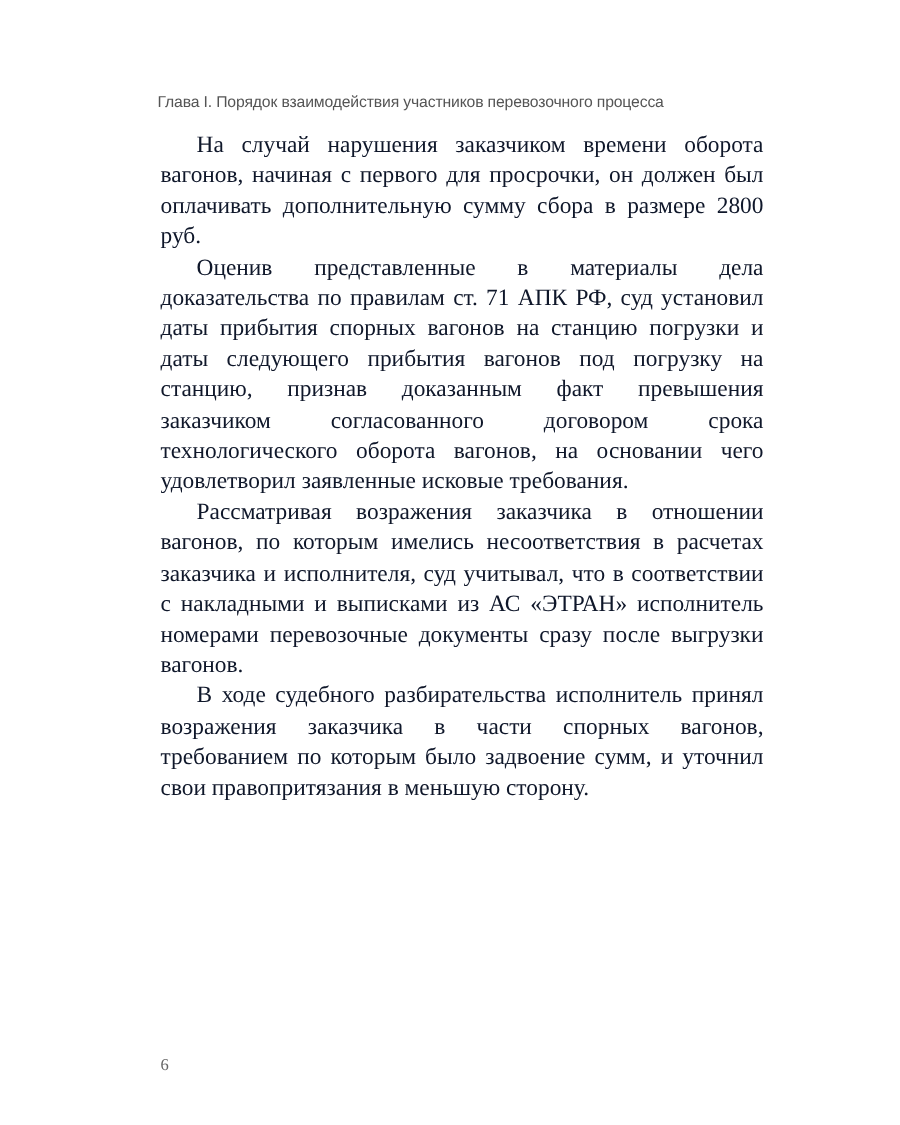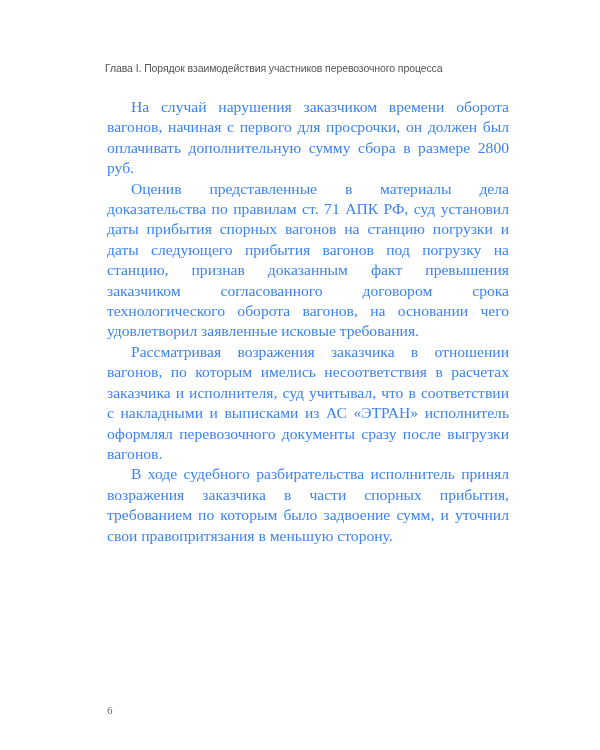--- a/index.html
+++ b/index.html
@@ -25,26 +25,26 @@
       top: 62px;
       font-family: "Liberation Sans", "DejaVu Sans", sans-serif;
       font-size: 10.5px;
       color: #555555;
       letter-spacing: -0.1px;
       white-space: nowrap;
     }
     .body-text {
       position: absolute;
       left: 107px;
-      top: 97px;
+      top: 87px;
       width: 402px;
       font-family: "Liberation Serif", "DejaVu Serif", serif;
       font-size: 15.6px;
       line-height: 20.4px;
-      color: #3b82f6;
+      color: #0f172a;
     }
     .body-text p {
       margin: 0;
       text-indent: 24px;
       text-align: justify;
       hyphens: manual;
     }
     .page-number {
       position: absolute;
       left: 107px;
@@ -56,19 +56,19 @@
   </style>
 </head>
 <body>
 
 <div class="page">
   <div class="running-header">Глава I. Порядок взаимодействия участников перевозочного процесса</div>
 
   <div class="body-text">
     <p>На случай нарушения заказчиком времени оборота вагонов, начиная с первого для просрочки, он должен был оплачивать дополнительную сумму сбора в размере 2800 руб.</p>
     <p>Оценив представленные в материалы дела доказательства по правилам ст. 71 АПК РФ, суд установил даты прибытия спорных вагонов на станцию погрузки и даты следующего прибытия вагонов под погрузку на станцию, признав доказанным факт превышения заказчиком согласованного договором срока технологического оборота вагонов, на основании чего удовлетворил заявленные исковые требования.</p>
-    <p>Рассматривая возражения заказчика в отношении вагонов, по которым имелись несоответствия в расчетах заказчика и исполнителя, суд учитывал, что в соответствии с накладными и выписками из АС «ЭТРАН» исполнитель оформлял перевозочного документы сразу после выгрузки вагонов.</p>
-    <p>В ходе судебного разбирательства исполнитель принял возражения заказчика в части спорных прибытия, требованием по которым было задвоение сумм, и уточнил свои правопритязания в меньшую сторону.</p>
+    <p>Рассматривая возражения заказчика в отношении вагонов, по которым имелись несоответствия в расчетах заказчика и исполнителя, суд учитывал, что в соответствии с накладными и выписками из АС «ЭТРАН» исполнитель номерами перевозочные документы сразу после выгрузки вагонов.</p>
+    <p>В ходе судебного разбирательства исполнитель принял возражения заказчика в части спорных вагонов, требованием по которым было задвоение сумм, и уточнил свои правопритязания в меньшую сторону.</p>
 
   </div>
 
   <div class="page-number">6</div>
 </div>
 
 </body></html>

